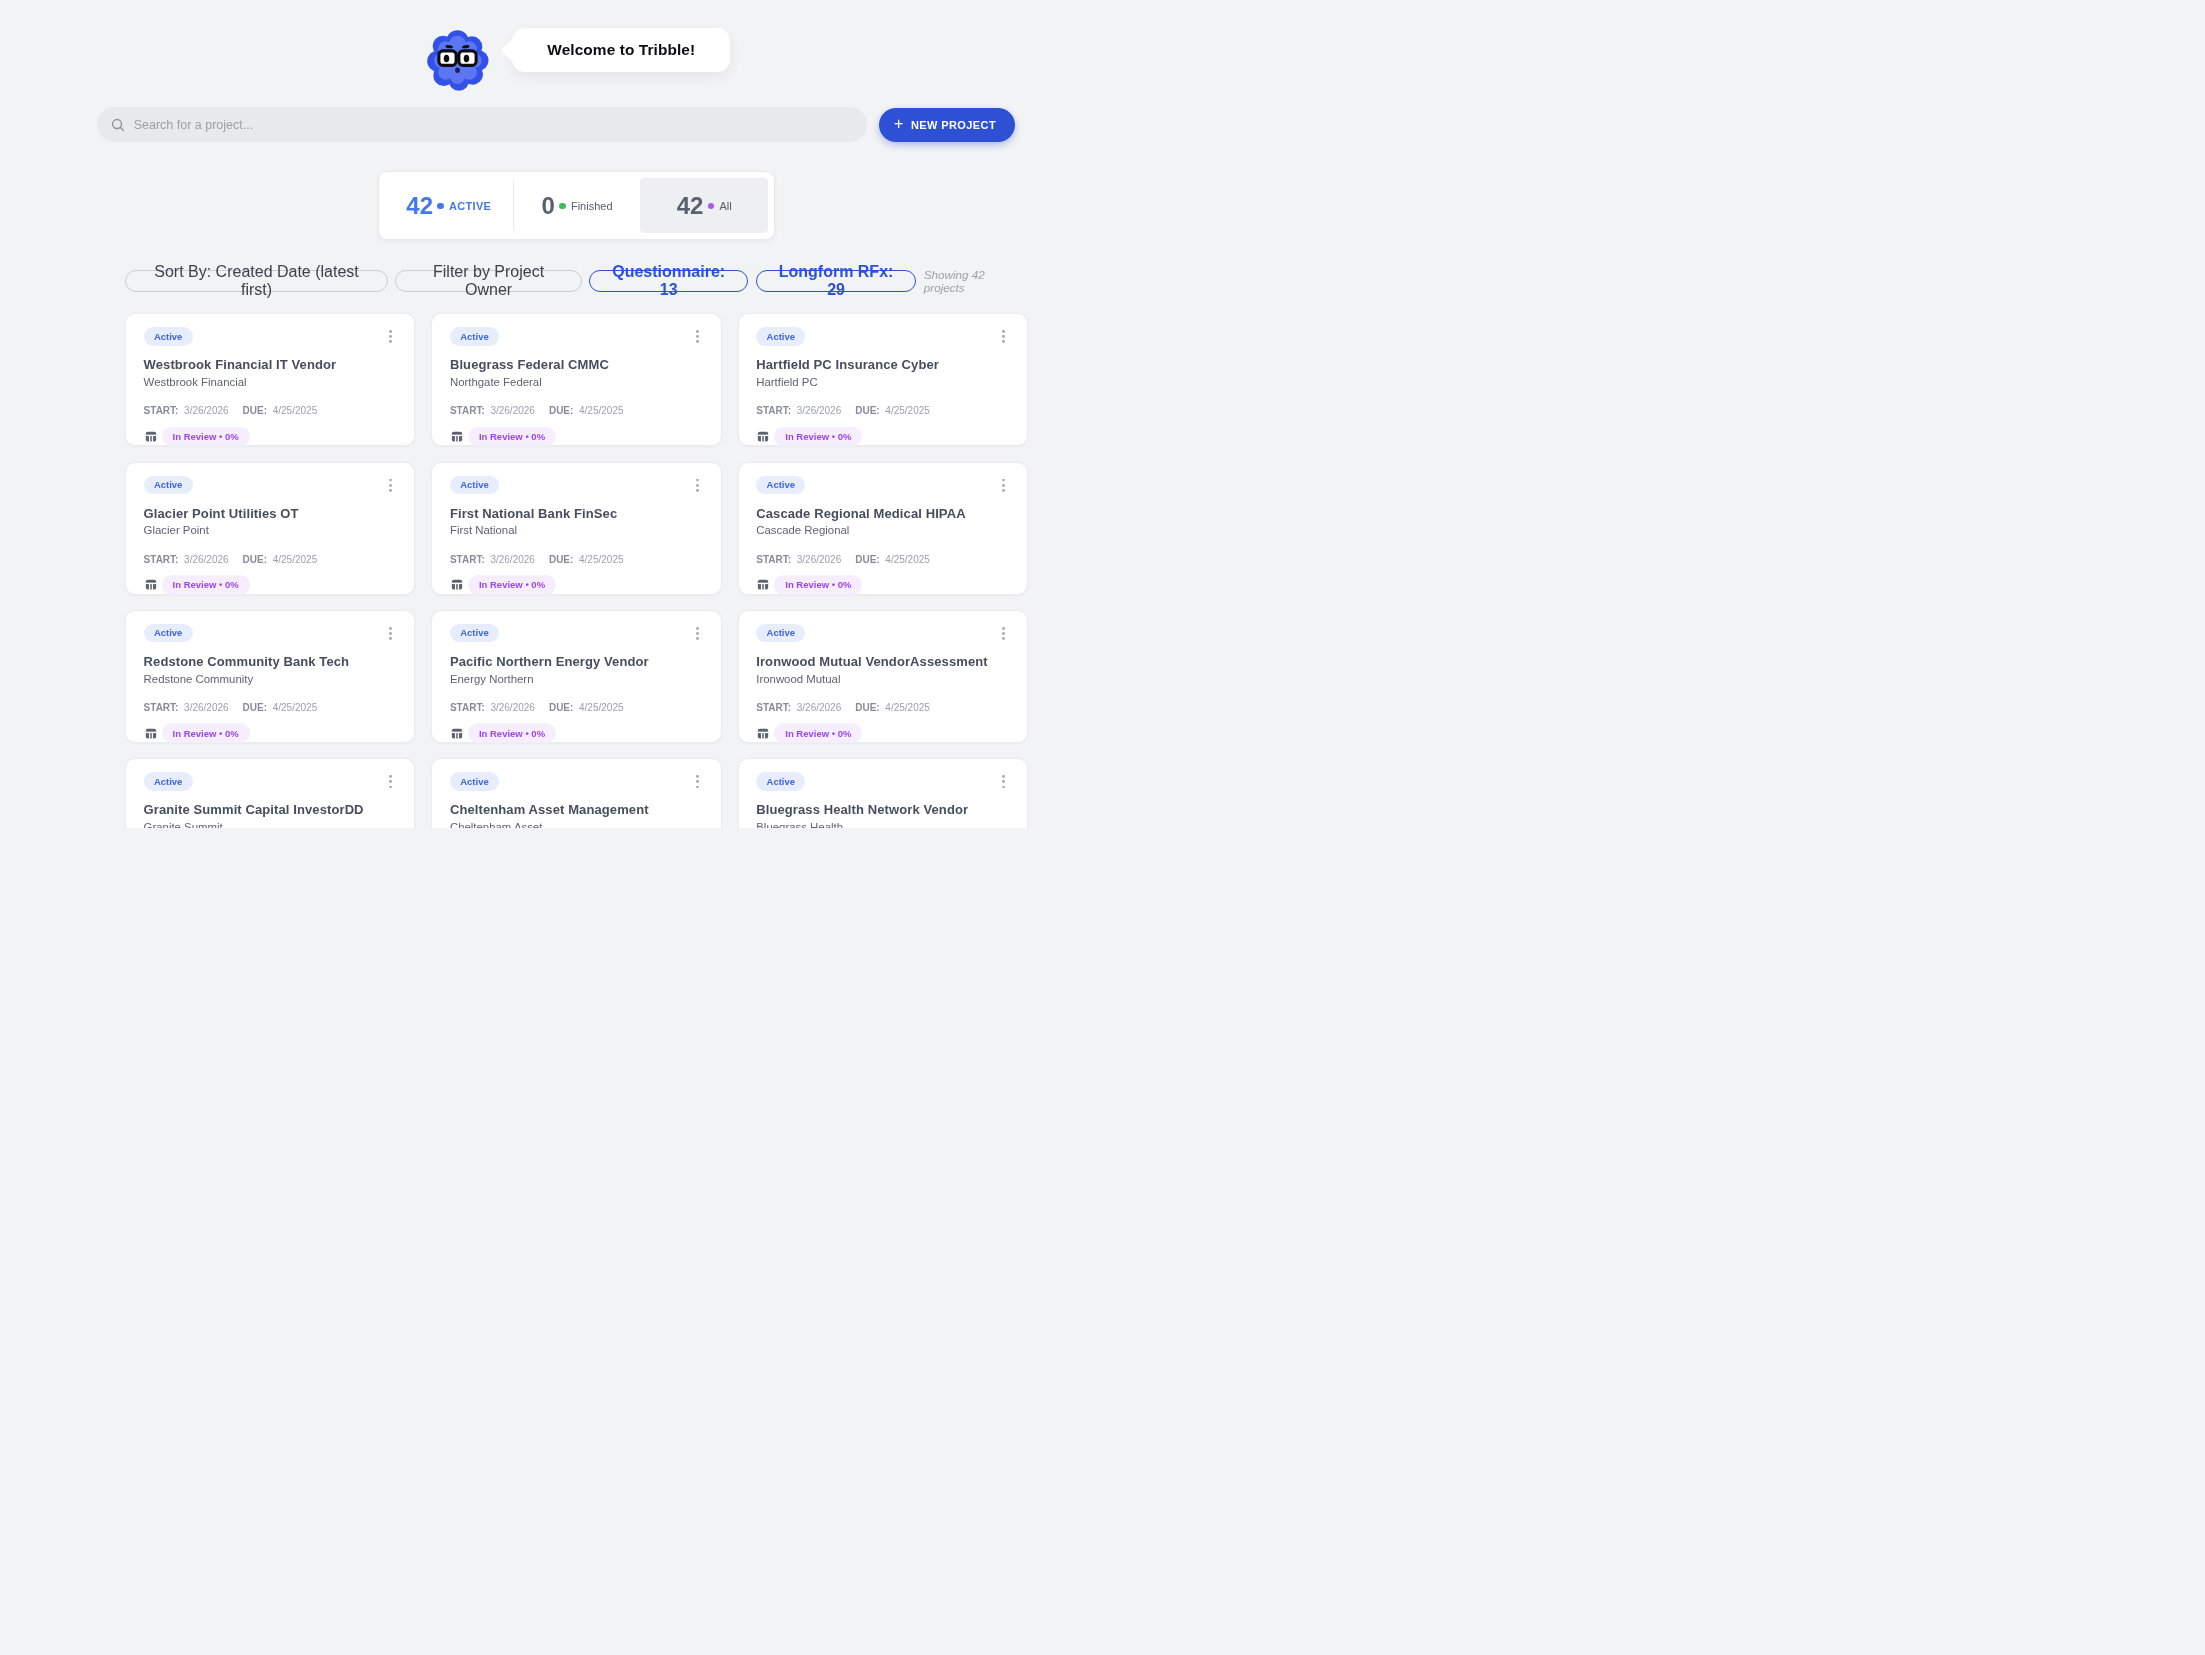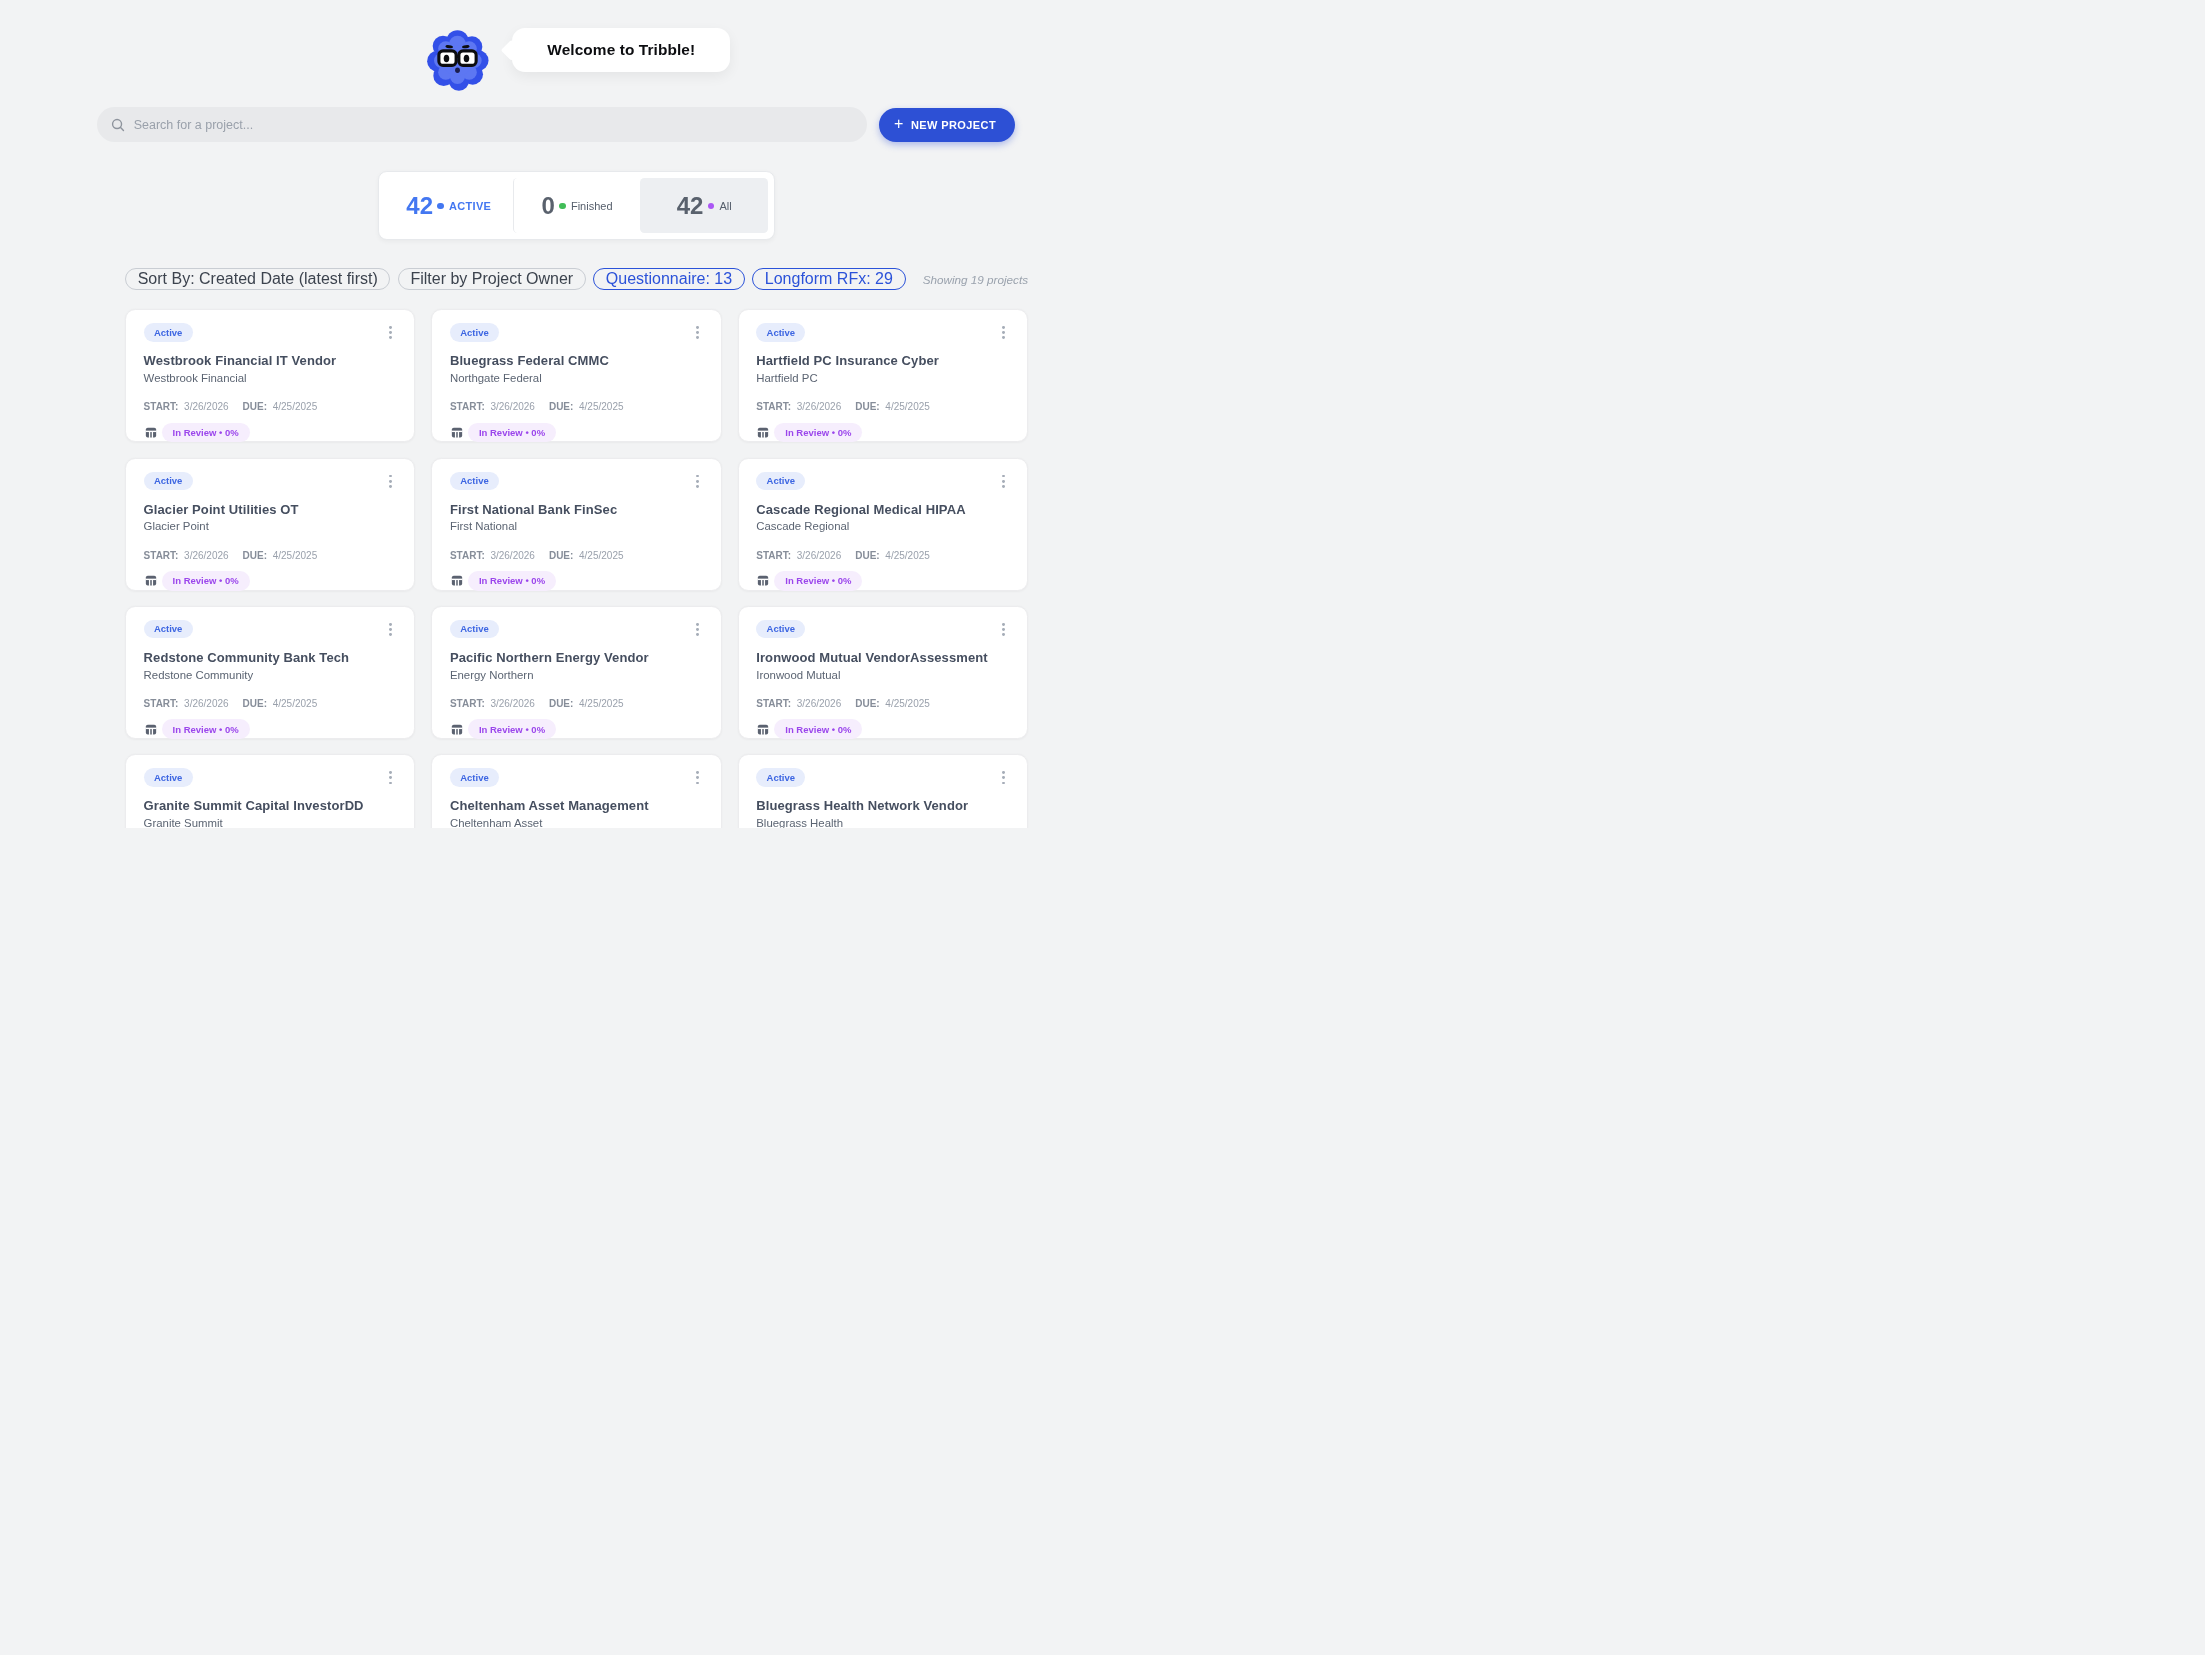--- a/index.html
+++ b/index.html
@@ -69,21 +69,21 @@
   .dot { width:6.6px; height:6.6px; border-radius:50%; display:inline-block; }
 
   
   .filter-row { display:flex; align-items:center; margin-top:28px; gap:7.3px; }
   .chip {
     height:22px; padding:0 11.7px; border-radius:11.7px; background:transparent;
     display:flex; align-items:center; font-size:16px; cursor:pointer;
     font-family:"Liberation Sans","DejaVu Sans",sans-serif;
   }
   .chip.gray { border:0.7px solid #c9cdd3; color:#3c434e; }
-  .chip.blue { border:0.7px solid #2b52d9; color:#2b52d9; font-weight:400; }
+  .chip.blue { border:0.7px solid #2b52d9; color:#2b52d9; font-weight:700; }
   .showing { margin-left:auto; font-size:11.7px; font-style:italic; color:#9aa2ad; }
 
   
   .grid {
     margin-top:19px;
     display:grid; grid-template-columns:repeat(3,1fr); gap:15.4px 16px;
   }
   .card {
     background:#ffffff; border:0.7px solid #ececee; border-radius:10.3px;
     box-shadow:0 0.7px 2.2px rgba(0,0,0,0.04);
@@ -186,21 +186,21 @@
           </div>
         </div>
       </div>
   </div>
 
   <div class="filter-row">
     <button class="chip gray">Sort By: Created Date (latest first)</button>
     <button class="chip gray">Filter by Project Owner</button>
     <button class="chip blue">Questionnaire: 13</button>
     <button class="chip blue">Longform RFx: 29</button>
-    <span class="showing">Showing 19 projects</span>
+    <span class="showing">Showing 42 projects</span>
   </div>
 
   <div class="grid" id="project-grid">
   <div class="card">
     <div class="card-top">
       <span class="status-badge">Active</span>
       <button class="kebab" aria-label="menu">
         <span></span>
             <span></span>
             <span></span>

